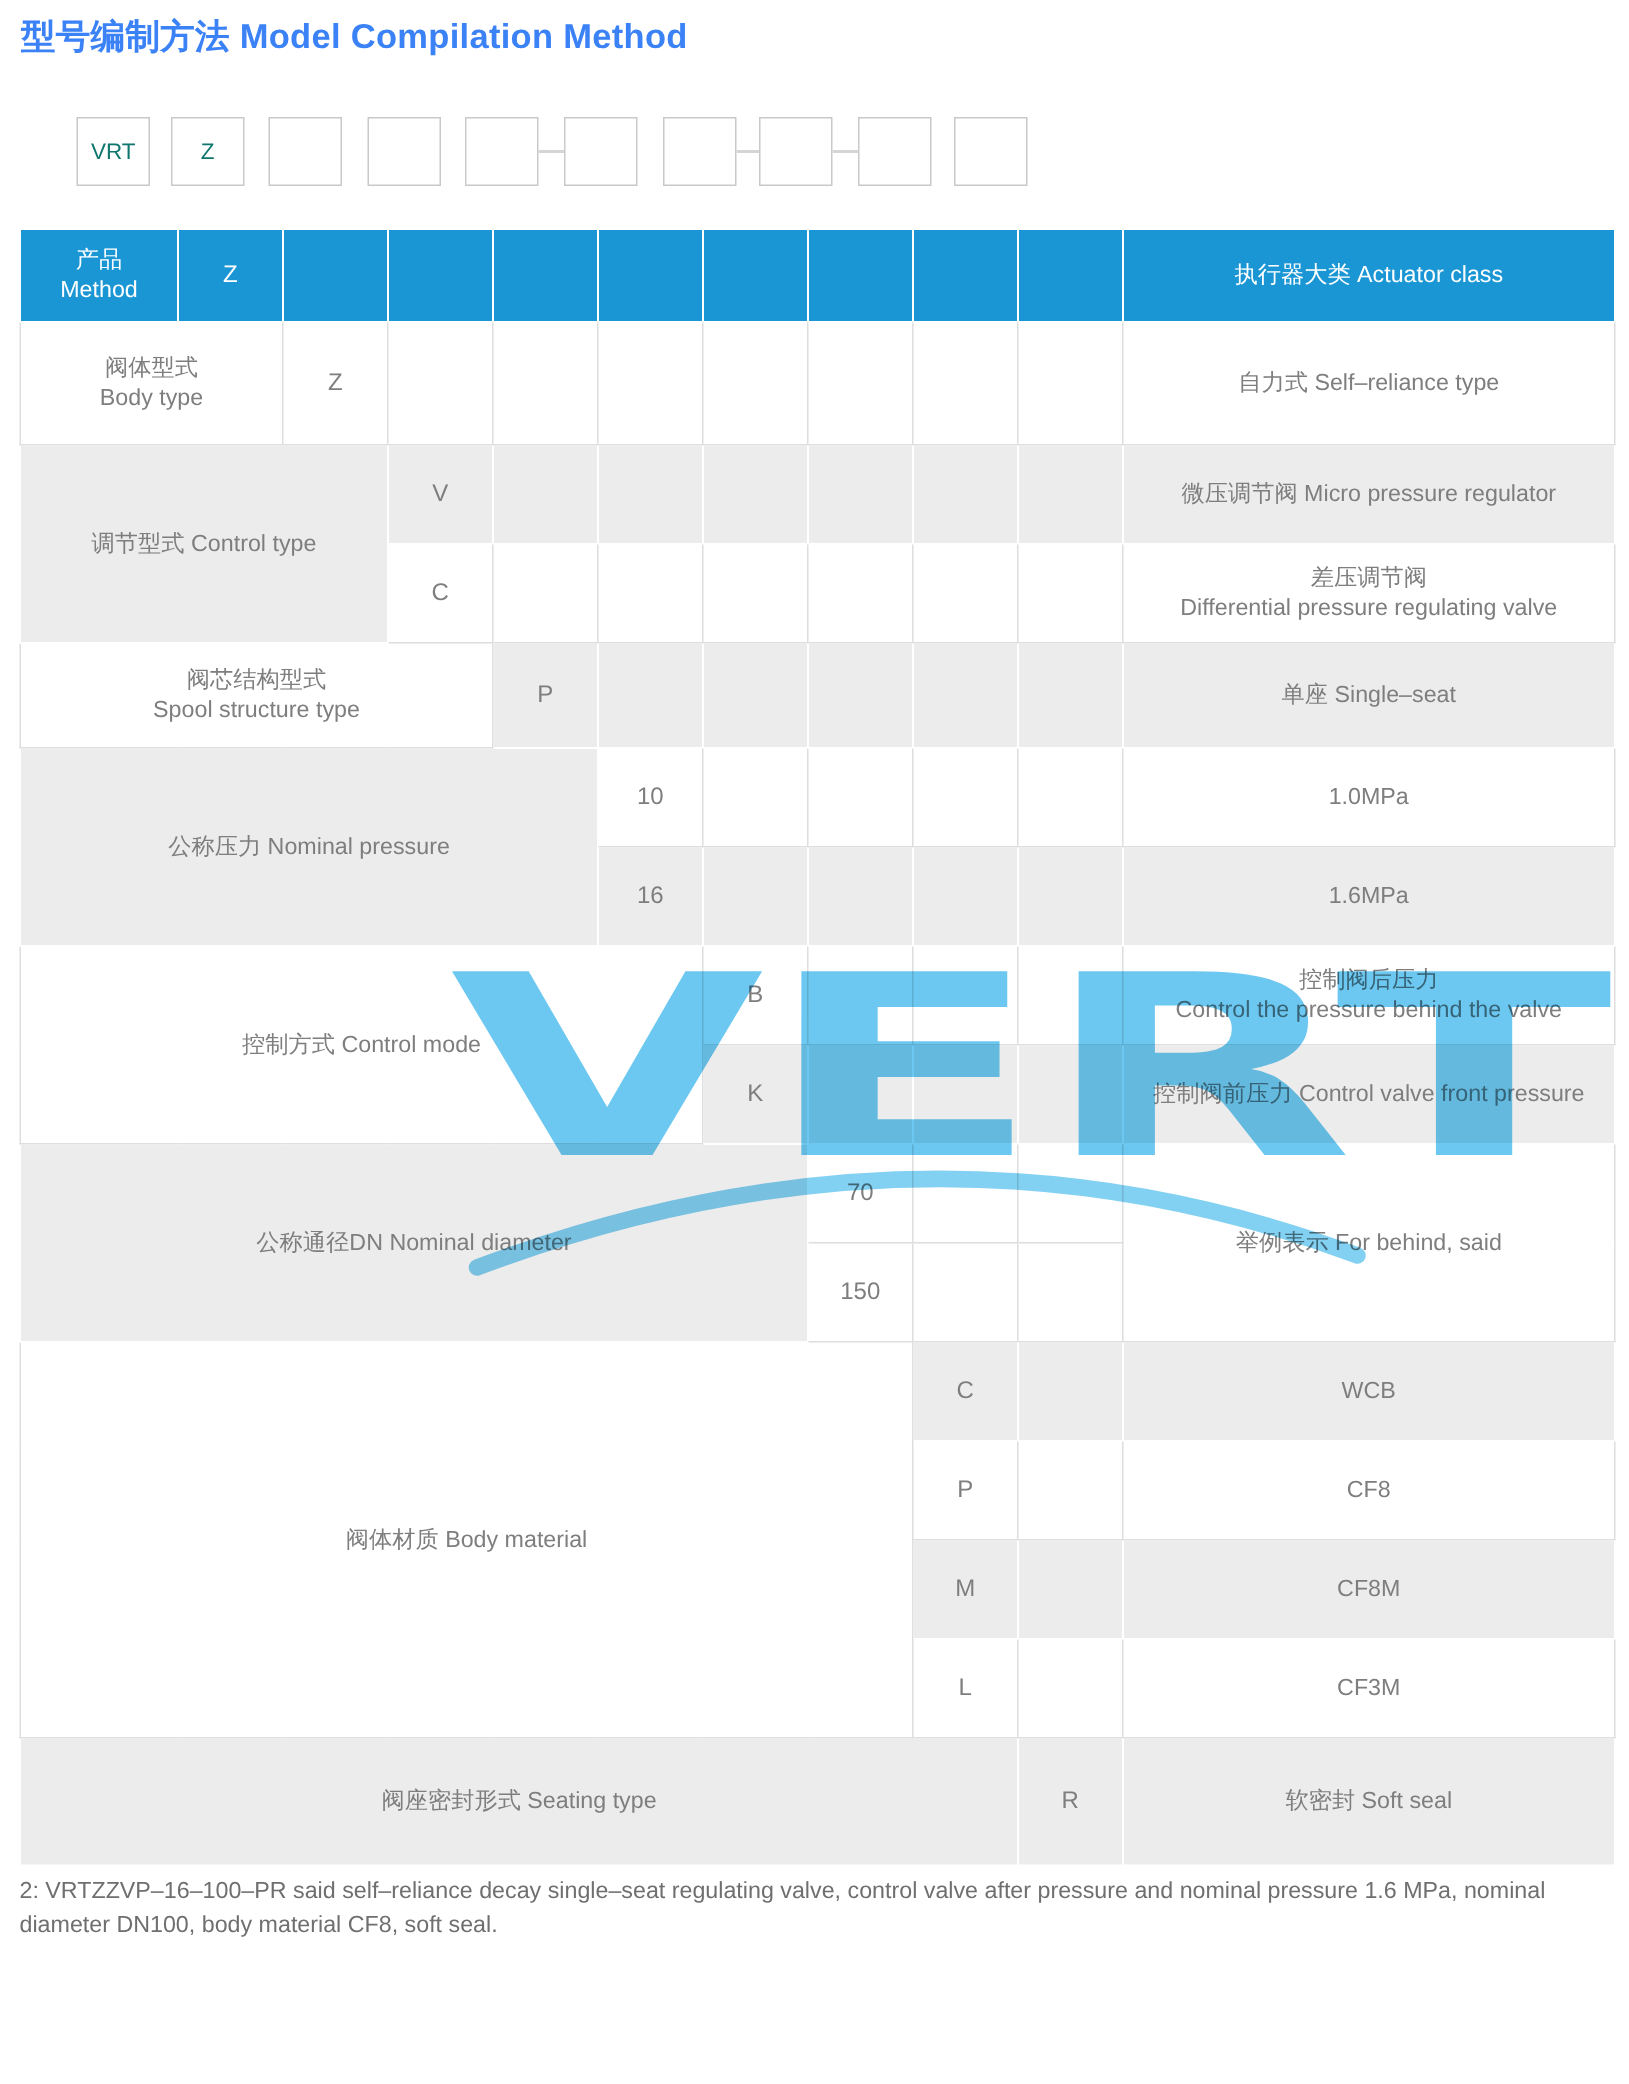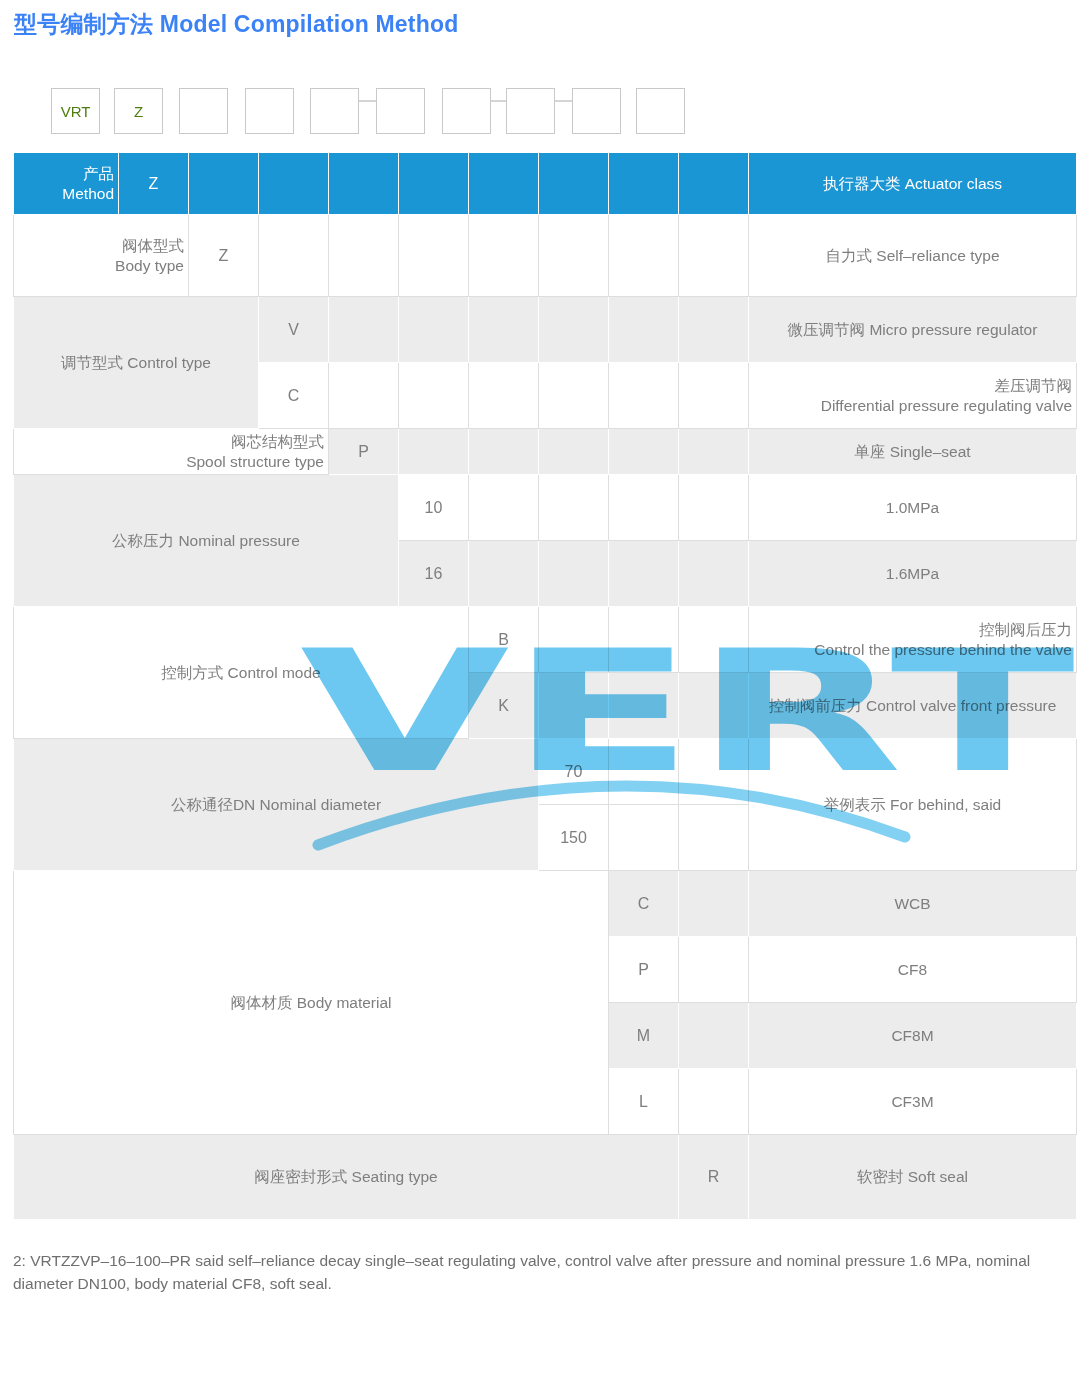--- a/index.html
+++ b/index.html
@@ -4,31 +4,31 @@
 <style>
   html,body{margin:0;padding:0;}
   body{width:1086px;height:1389px;position:relative;background:#fff;
        font-family:"Liberation Sans","DejaVu Sans",sans-serif;overflow:hidden;}
   .title{position:absolute;left:14px;top:11px;font-size:23px;line-height:27px;
          font-weight:bold;color:#3b82f6;letter-spacing:.2px;}
   
   .boxes{position:absolute;left:0;top:78px;width:1086px;height:46px;}
   .mbox{position:absolute;top:0;width:47px;height:44px;border:1px solid #c9c9c9;
         display:flex;align-items:center;justify-content:center;
-        font-size:15px;color:#4d7c0f;background:#fff;margin-top:10px;}
+        font-size:15px;color:#0f766e;background:#fff;}
   .conn{position:absolute;top:22px;height:2px;background:#d5d5d5;}
   
   table.spec{position:absolute;left:13px;top:152px;width:1063px;
              border-collapse:collapse;table-layout:fixed;}
   td{padding:0 4px;text-align:center;vertical-align:middle;
      font-size:15.5px;color:#7e7e7e;line-height:20px;overflow:hidden;}
   td.w{background:#ffffff;border:1px solid #dedede;}
   td.g{background:#ececec;border:1px solid #ffffff;}
   td.blue{background:#1a96d5;border:1px solid #ffffff;color:#fff;}
-  td .l2{display:block;line-height:20px;text-align:right;}
+  td .l2{display:block;line-height:20px;}
   .code{font-size:16px;}
   
   .watermark{position:absolute;left:295px;top:618px;width:800px;height:250px;
              mix-blend-mode:multiply;opacity:.92;pointer-events:none;}
   
   .notes{position:absolute;left:13px;top:1249px;width:1063px;color:#6f6f6f;
          font-size:15.5px;}
   .notes .cn1{line-height:21px;margin-bottom:7px;}
   .notes .cn2{line-height:21px;margin-bottom:7px;padding-left:26px;}
   .notes .en{line-height:23px;}
@@ -117,21 +117,21 @@
     <td class="w"></td>
     <td class="w"></td>
     <td class="w"></td>
     <td class="w"></td>
     <td class="w"></td>
     <td class="w">
       <span class="l2">差压调节阀</span>
       <span class="l2">Differential pressure regulating valve</span>
     </td>
   </tr>
-  <tr style="height:46px">
+  <tr style="height:70px">
     <td class="w" colspan="4">
       <span class="l2">阀芯结构型式</span>
       <span class="l2">Spool structure type</span>
     </td>
     <td class="g code">P</td>
     <td class="g"></td>
     <td class="g"></td>
     <td class="g"></td>
     <td class="g"></td>
     <td class="g"></td>

